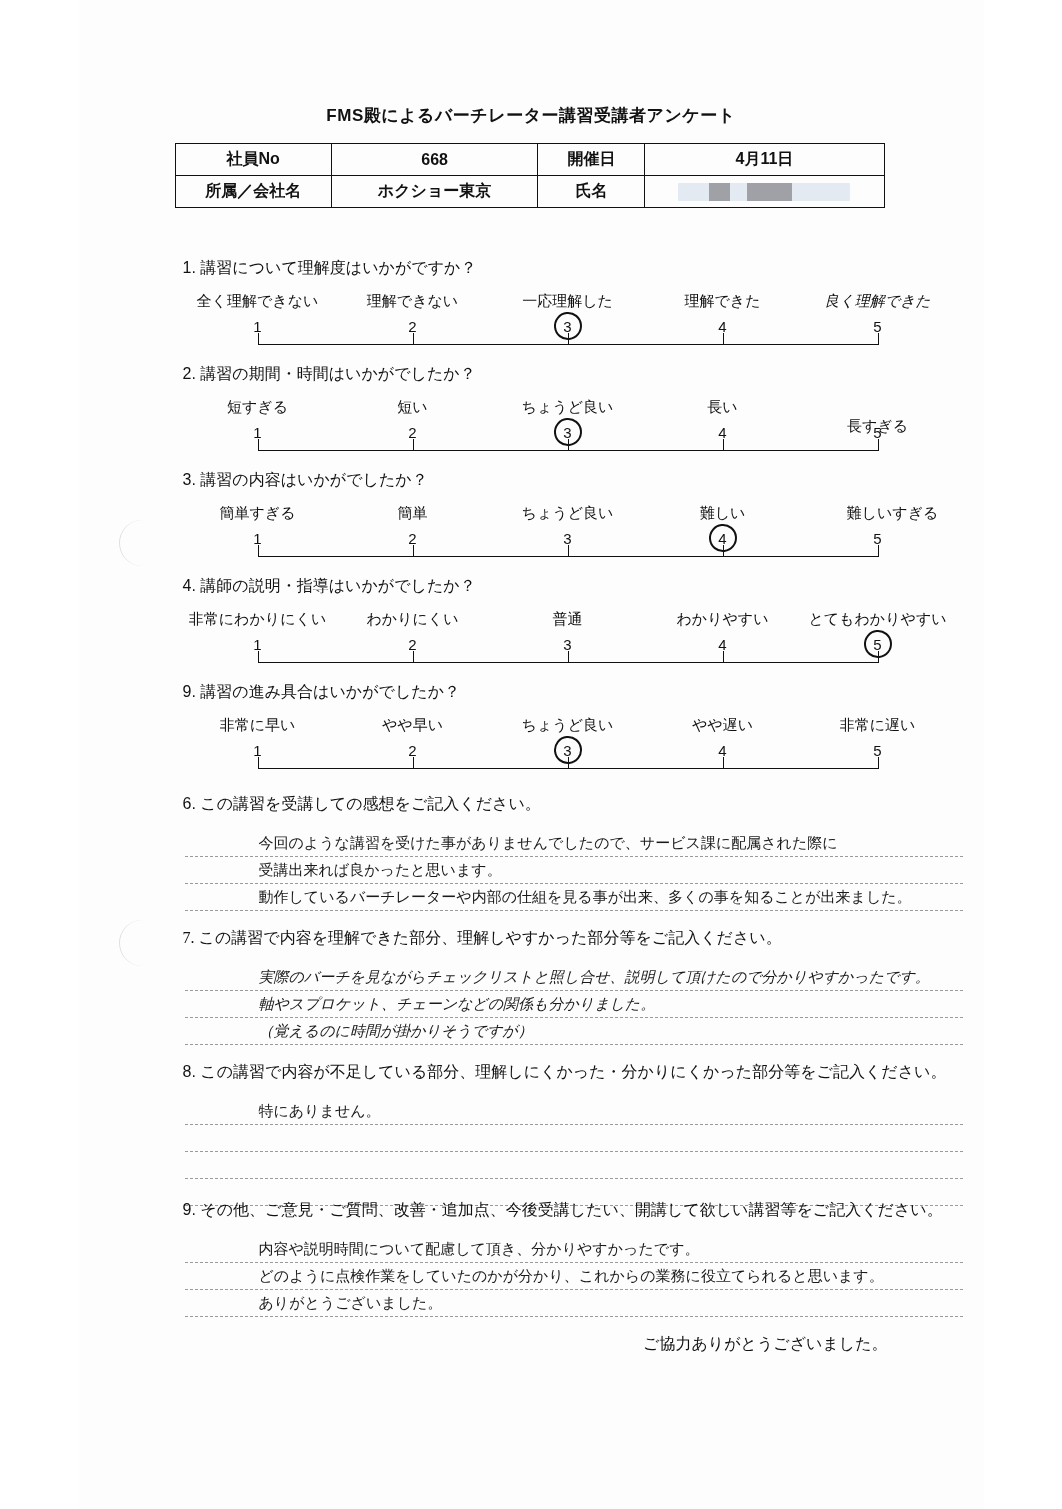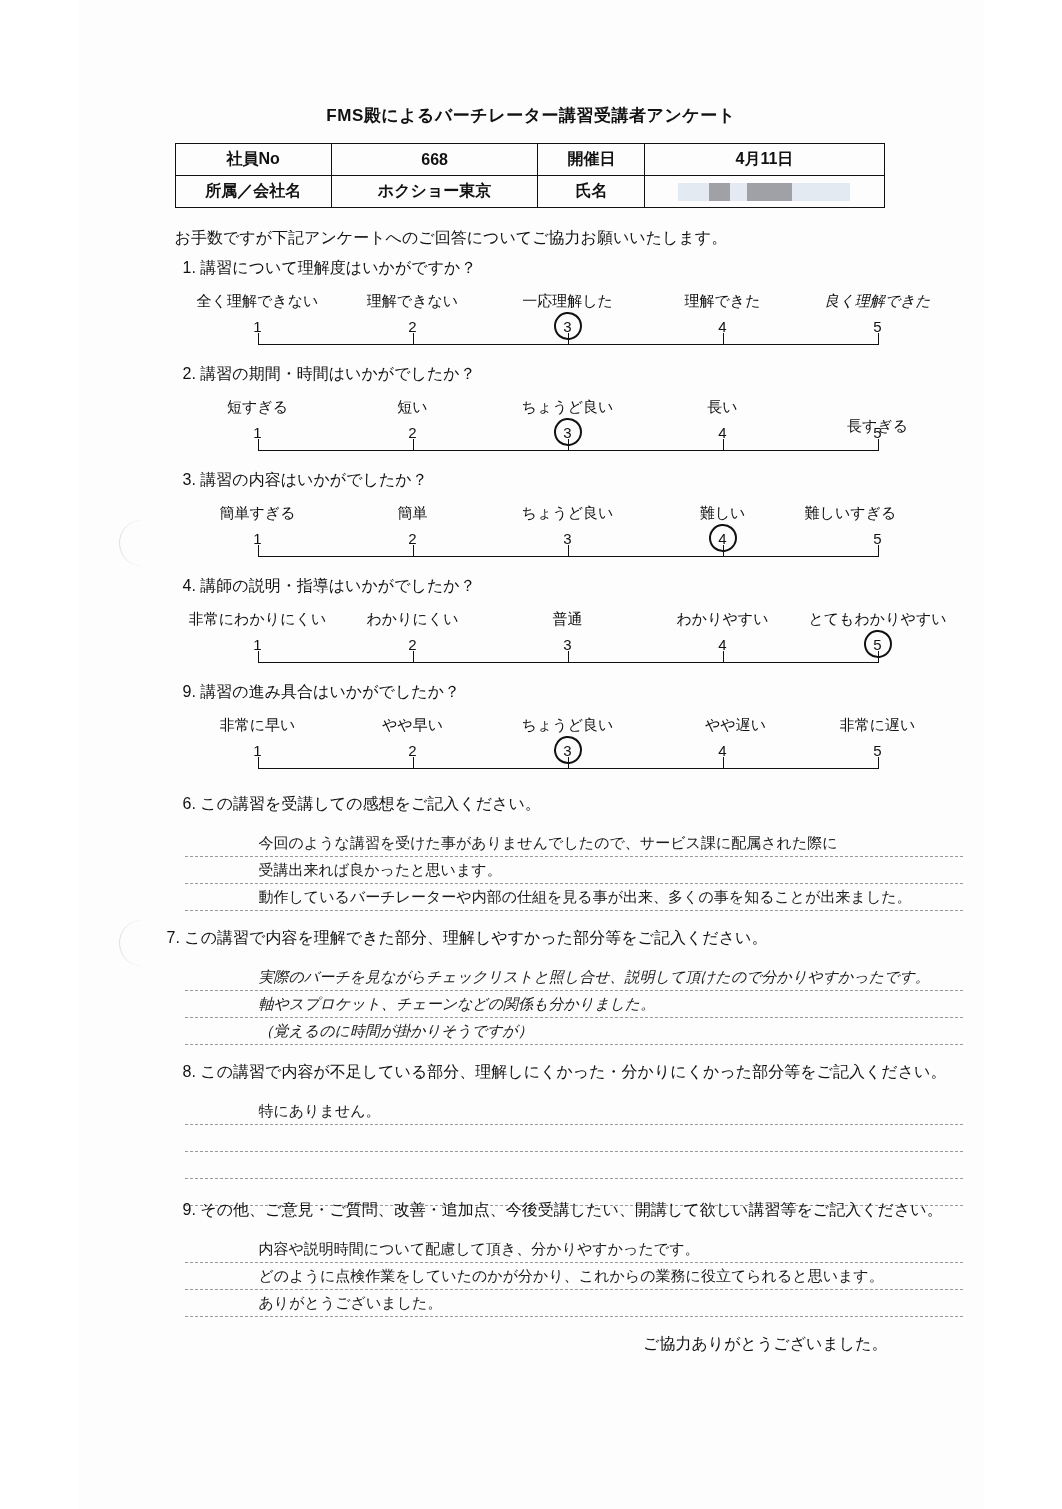--- a/index.html
+++ b/index.html
@@ -212,21 +212,20 @@
     </tr>
     <tr>
       <td class="hdr-label">所属／会社名</td>
       <td class="hdr-val1">ホクショー東京</td>
       <td class="hdr-label2">氏名</td>
       <td class="hdr-val2"><span class="redacted"></span></td>
     </tr>
   </tbody>
     </table>
 
-  <div class="intro">お手数ですが下記アンケートへのご回答についてご協力お願いいたします。</div>
 
   <div class="q-title" style="left:104px; top:258px;">1. 講習について理解度はいかがですか？</div>
   <div class="scale" style="left:104px; top:292px;">
     <div class="lab" style="left:75px;">全く理解できない</div>
     <div class="lab" style="left:230px;">理解できない</div>
     <div class="lab" style="left:385px;">一応理解した</div>
     <div class="lab" style="left:540px;">理解できた</div>
     <div class="lab" style="left:695px;font-style:italic;">良く理解できた</div>
     <div class="num" style="left:75px;">1</div>
     <div class="num" style="left:230px;">2</div>
@@ -262,21 +261,21 @@
     <div class="tick" style="left:695px;"></div>
     <div class="circle-mark" style="left:385px;"></div>
   </div>
 
   <div class="q-title" style="left:104px; top:470px;">3. 講習の内容はいかがでしたか？</div>
   <div class="scale" style="left:104px; top:504px;">
     <div class="lab" style="left:75px;">簡単すぎる</div>
     <div class="lab" style="left:230px;">簡単</div>
     <div class="lab" style="left:385px;">ちょうど良い</div>
     <div class="lab" style="left:540px;">難しい</div>
-    <div class="lab" style="left:668px;">難しいすぎる</div>
+    <div class="lab" style="left:710px;">難しいすぎる</div>
     <div class="num" style="left:75px;">1</div>
     <div class="num" style="left:230px;">2</div>
     <div class="num" style="left:385px;">3</div>
     <div class="num" style="left:540px;">4</div>
     <div class="num" style="left:695px;">5</div>
     <div class="axis"></div>
     <div class="tick" style="left:75px;"></div>
     <div class="tick" style="left:230px;"></div>
     <div class="tick" style="left:385px;"></div>
     <div class="tick" style="left:540px;"></div>
@@ -303,21 +302,21 @@
     <div class="tick" style="left:540px;"></div>
     <div class="tick" style="left:695px;"></div>
     <div class="circle-mark" style="left:695px;"></div>
   </div>
 
   <div class="q-title" style="left:104px; top:682px;">9. 講習の進み具合はいかがでしたか？</div>
   <div class="scale" style="left:104px; top:716px;">
     <div class="lab" style="left:75px;">非常に早い</div>
     <div class="lab" style="left:230px;">やや早い</div>
     <div class="lab" style="left:385px;">ちょうど良い</div>
-    <div class="lab" style="left:540px;margin-left:13px;">やや遅い</div>
+    <div class="lab" style="left:540px;">やや遅い</div>
     <div class="lab" style="left:695px;">非常に遅い</div>
     <div class="num" style="left:75px;">1</div>
     <div class="num" style="left:230px;">2</div>
     <div class="num" style="left:385px;">3</div>
     <div class="num" style="left:540px;">4</div>
     <div class="num" style="left:695px;">5</div>
     <div class="axis"></div>
     <div class="tick" style="left:75px;"></div>
     <div class="tick" style="left:230px;"></div>
     <div class="tick" style="left:385px;"></div>
@@ -332,21 +331,21 @@
         <span class="hand">今回のような講習を受けた事がありませんでしたので、サービス課に配属された際に</span>
       </div>
     <div class="line-row">
         <span class="hand">受講出来れば良かったと思います。</span>
       </div>
     <div class="line-row">
         <span class="hand">動作しているバーチレーターや内部の仕組を見る事が出来、多くの事を知ることが出来ました。</span>
       </div>
   </div>
 
-  <div class="q-title" style="left:88px; top:928px;">7. この講習で内容を理解できた部分、理解しやすかった部分等をご記入ください。</div>
+  <div class="q-title" style="left:104px; top:928px;font-family:Liberation Serif, serif;">7. この講習で内容を理解できた部分、理解しやすかった部分等をご記入ください。</div>
   <div class="lines" style="top:964px;font-style:italic;">
     <div class="line-row">
         <span class="hand">実際のバーチを見ながらチェックリストと照し合せ、説明して頂けたので分かりやすかったです。</span>
       </div>
     <div class="line-row">
         <span class="hand">軸やスプロケット、チェーンなどの関係も分かりました。</span>
       </div>
     <div class="line-row">
         <span class="hand">（覚えるのに時間が掛かりそうですが）</span>
       </div>

